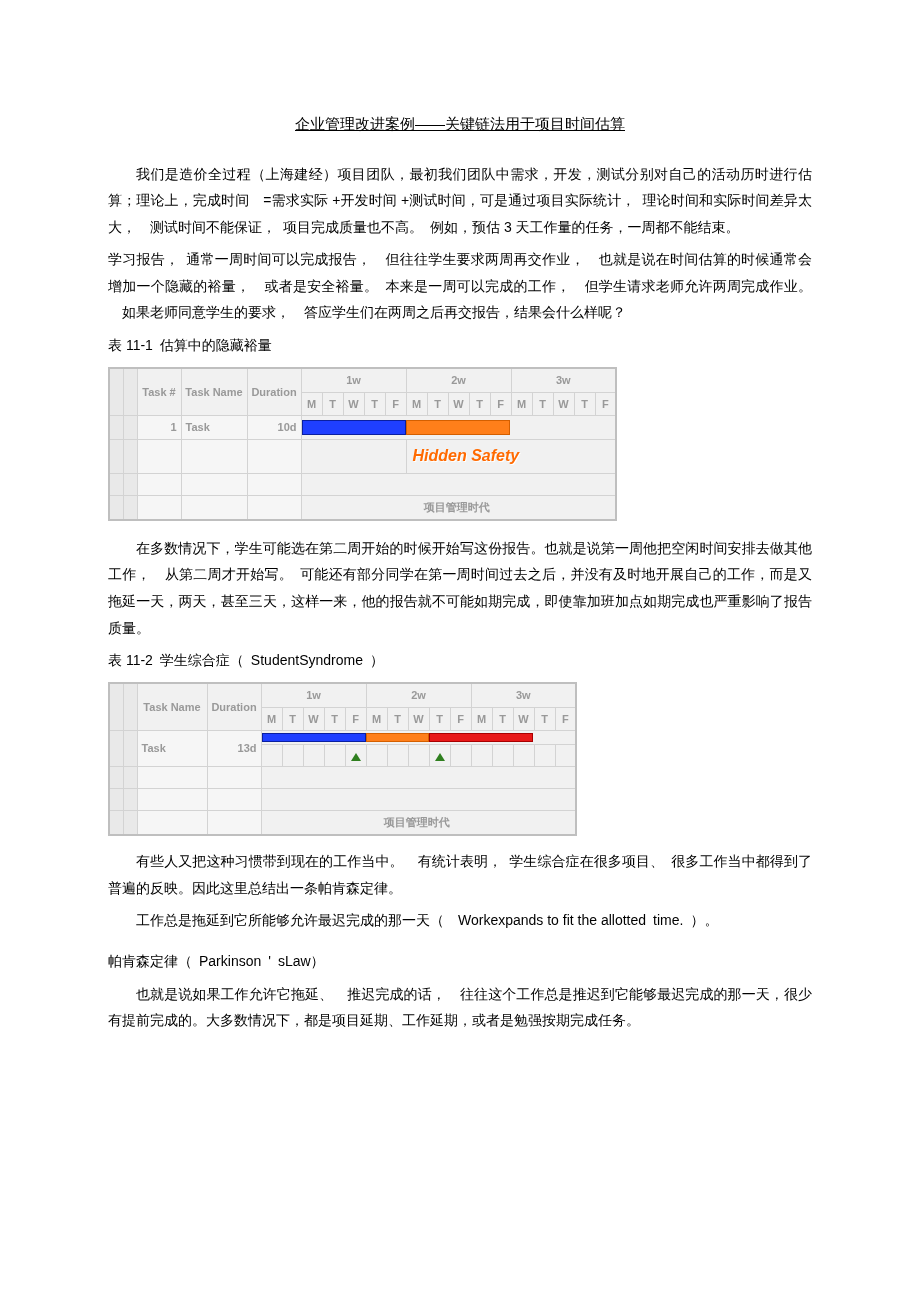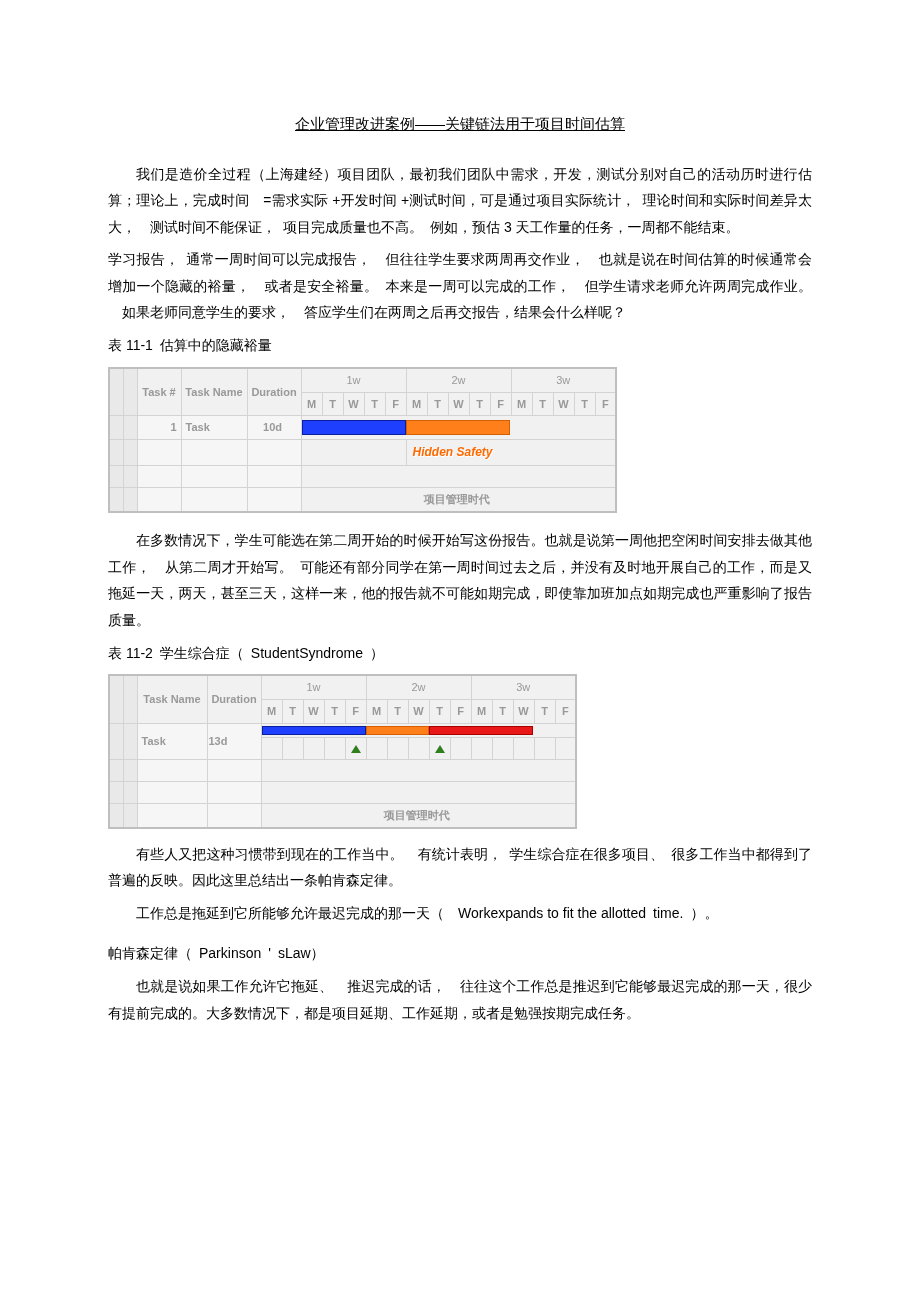--- a/index.html
+++ b/index.html
@@ -42,40 +42,40 @@
     vertical-align: middle;
     font-size: 11px;
     color: #999999;
     font-weight: bold;
     height: 20px;
     box-sizing: border-box;
   }
   .gantt .leadcol { width: 14px; background: #e9e9e9; }
   .gantt .cellw { width: 21px; }
   .gantt .body-left { background: #f6f6f6; }
-  .gantt .hgrp { font-weight: normal; }
+  .gantt .hgrp { font-weight: bold; }
   .gantt .barrow td { height: 24px; }
   .gantt .emptyrow td { height: 22px; }
   .bar-holder {
     position: relative;
     padding: 0 !important;
   }
   .bar-full {
     position: absolute;
     left: 0; top: 4px; bottom: 4px; right: 0;
   }
   .seg { position: absolute; top:0; bottom:0; }
   .blue { background: #1f3fff; border:1px solid #0a1fa0; box-sizing:border-box; }
   .orange { background: #ff7f1a; border:1px solid #d45f00; box-sizing:border-box; }
   .red { background: #e81818; border:1px solid #a80000; box-sizing:border-box; }
   .hidden-safety {
     color:#ff6a00;
     font-weight:bold;
     font-style:italic;
-    font-size:12px;
+    font-size:16px;
     text-shadow: 1px 1px 0 #ffffff;
   }
   .watermark {
     text-align:right;
     color:#8aa6b5;
     font-size:12px;
     padding-right:4px !important;
   }
   .tri {
     display:inline-block;
@@ -127,21 +127,21 @@
           <th class="cellw">T</th>
           <th class="cellw">W</th>
           <th class="cellw">T</th>
           <th class="cellw">F</th>
     </tr>
     <tr class="barrow">
       <td class="leadcol"></td>
           <td class="leadcol"></td>
       <td class="body-left" style="text-align:right;padding-right:4px">1</td>
       <td class="body-left" style="text-align:left;padding-left:4px">Task</td>
-      <td class="body-left" style="text-align:center;padding-right:4px">10d</td>
+      <td class="body-left" style="text-align:right;padding-right:4px">10d</td>
       <td colspan="15" class="bar-holder">
         <div class="bar-full">
           <div class="seg blue" style="left:0;width:33.3%"></div>
           <div class="seg orange" style="left:33.3%;width:33.3%"></div>
         </div>
       </td>
     </tr>
     <tr class="emptyrow">
       <td class="leadcol"></td>
           <td class="leadcol"></td>
@@ -199,21 +199,21 @@
       <th class="cellw">M</th>
           <th class="cellw">T</th>
           <th class="cellw">W</th>
           <th class="cellw">T</th>
           <th class="cellw">F</th>
     </tr>
     <tr class="barrow">
       <td class="leadcol" rowspan="2"></td>
           <td class="leadcol" rowspan="2"></td>
       <td rowspan="2" class="body-left" style="text-align:left;padding-left:4px">Task</td>
-      <td rowspan="2" class="body-left" style="text-align:left;padding-right:4px">13d</td>
+      <td rowspan="2" class="body-left" style="text-align:right;padding-right:4px">13d</td>
       <td colspan="15" class="bar-holder" style="height:14px">
         <div class="bar-full" style="top:2px;bottom:2px">
           <div class="seg blue" style="left:0;width:33.3%"></div>
           <div class="seg orange" style="left:33.3%;width:20%"></div>
           <div class="seg red" style="left:53.3%;width:33.3%"></div>
         </div>
       </td>
     </tr>
     <tr>
       <td></td>

